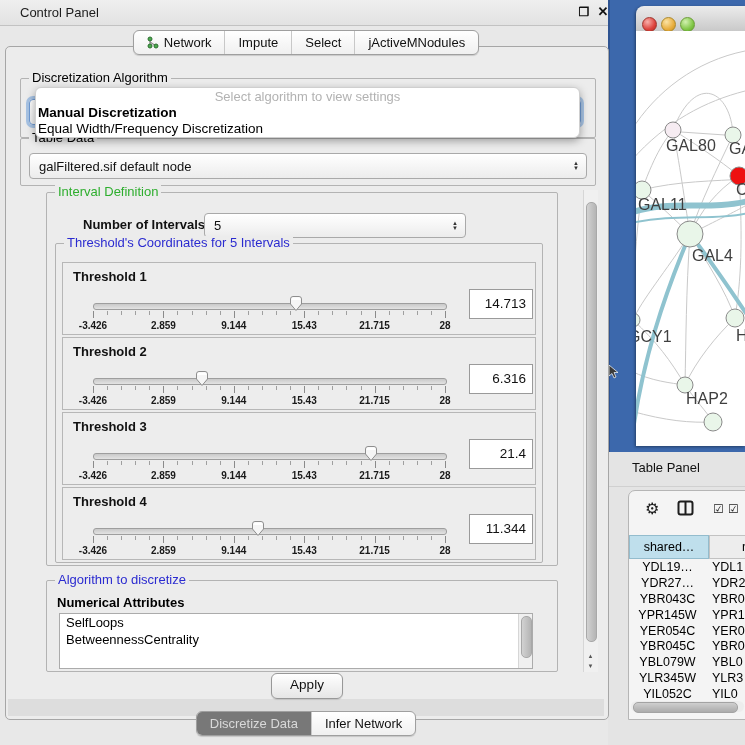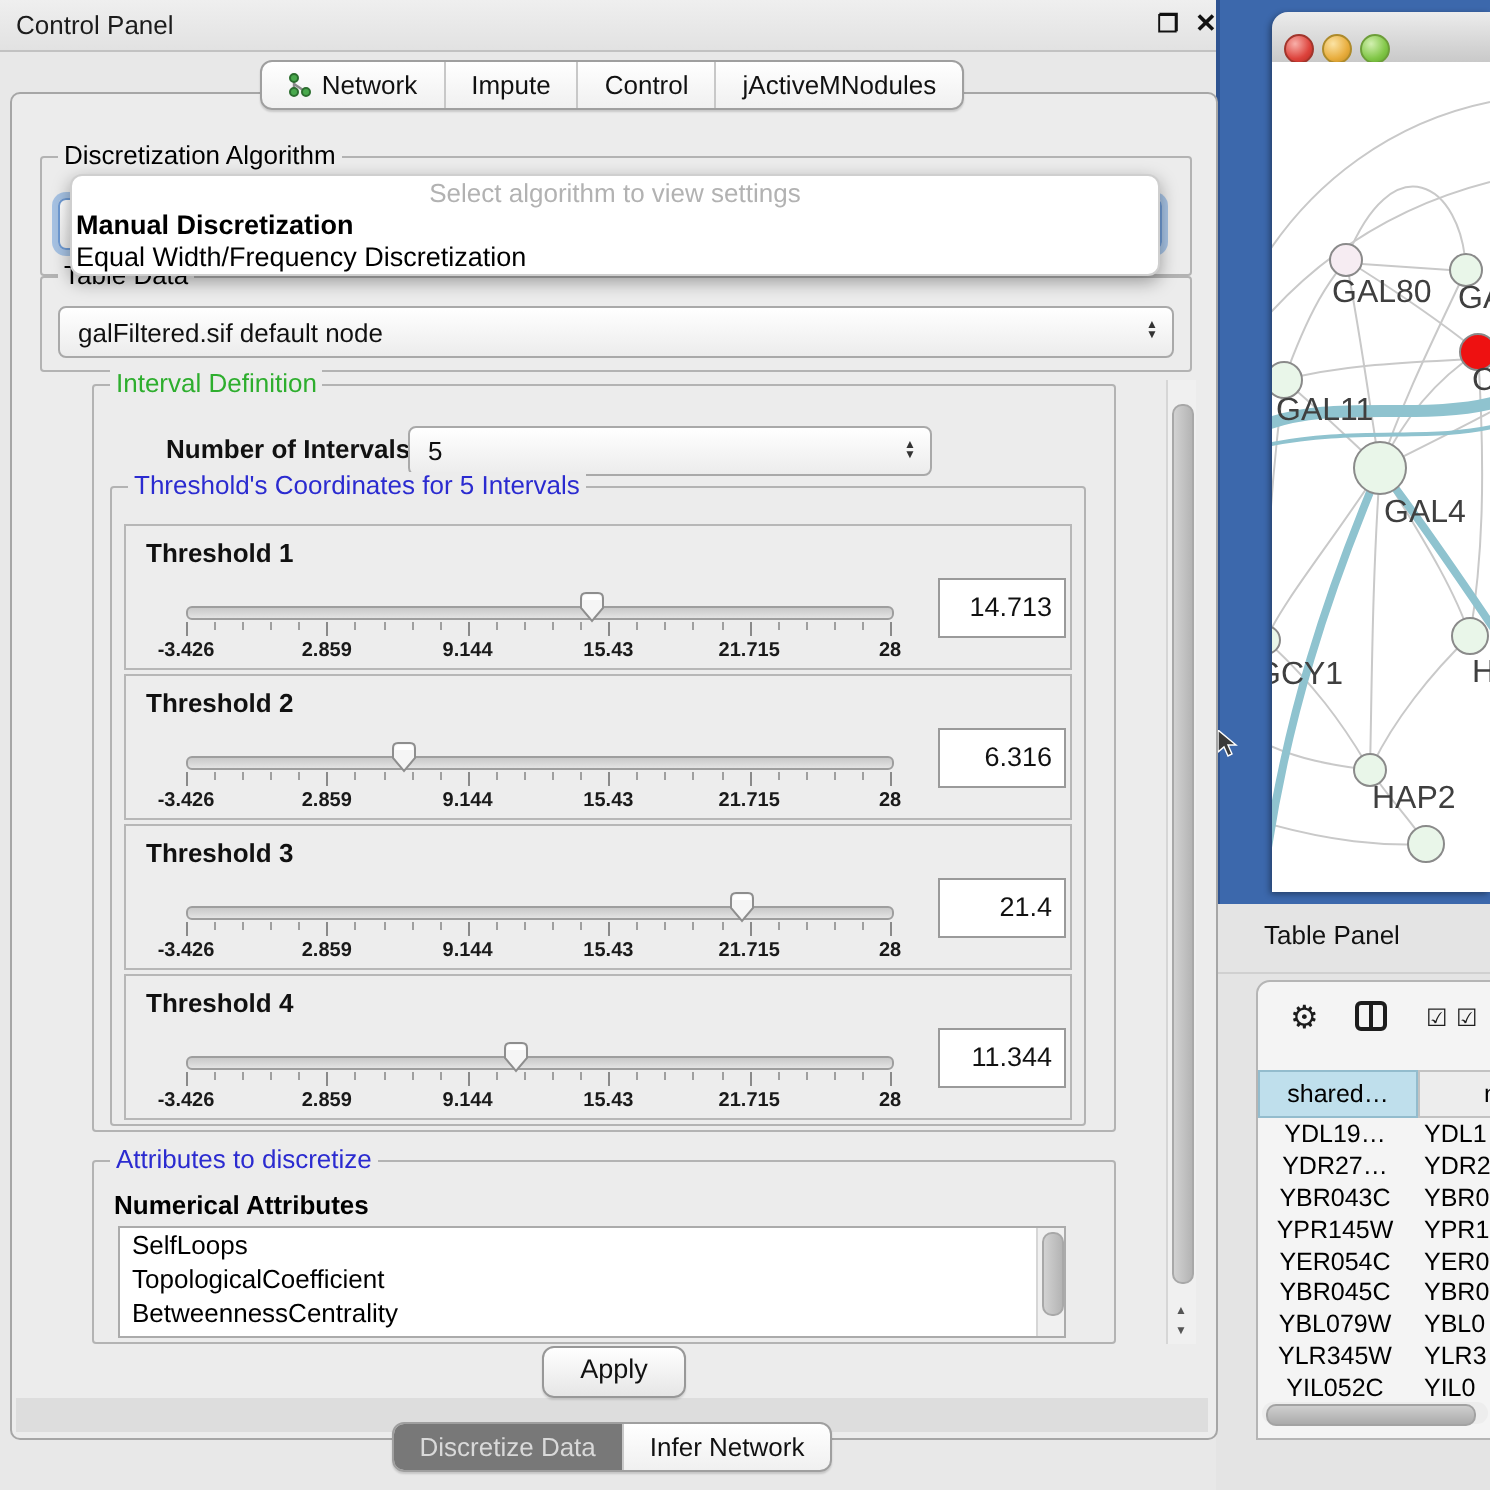--- a/index.html
+++ b/index.html
@@ -3,21 +3,21 @@
 <meta charset="utf-8">
 <style>
   html,body{margin:0;padding:0;background:#555;}
   #root{position:relative;width:745px;height:745px;overflow:hidden;background:#e8e8e8;
         font-family:"Liberation Sans",sans-serif;color:#111;}
   .abs{position:absolute;}
 
   
   #titlebar{left:0;top:0;width:612px;height:25px;background:linear-gradient(#efefef,#e2e2e2);
             border-bottom:1px solid #c2c2c2;}
-  #titlebar .title{position:absolute;left:8px;top:0;line-height:25px;font-size:13px;color:#1c1c1c;}
+  #titlebar .title{position:absolute;left:20px;top:0;line-height:25px;font-size:13px;color:#1c1c1c;}
   .win-btn{position:absolute;top:4px;width:16px;height:16px;font-size:13px;font-weight:bold;
            text-align:center;line-height:16px;color:#111;cursor:default;}
   #float-btn{left:576px;font-size:12px;}
   #close-btn{left:595px;}
 
   
   .tabstrip{display:flex;justify-content:center;width:612px;z-index:30;}
   .tabbar{display:flex;border:1px solid #9f9f9f;border-radius:6px;overflow:hidden;
           background:linear-gradient(#ffffff,#f0f0f0);box-shadow:0 1px 1px rgba(0,0,0,.15);}
   .tab{padding:3px 13px;font-size:13px;line-height:17px;color:#111;white-space:nowrap;
@@ -145,21 +145,21 @@
               <circle cx="3" cy="10" r="2" fill="#49a94d" stroke="#2c6e2f"></circle>
               <circle cx="9" cy="10" r="2" fill="#49a94d" stroke="#2c6e2f"></circle>
             </svg>
           </span>
           <span>Network</span>
         </div>
         <div class="tab">
           <span>Impute</span>
         </div>
         <div class="tab">
-          <span>Control</span>
+          <span>Select</span>
         </div>
         <div class="tab">
           <span>jActiveMNodules</span>
         </div>
       </div>
   </div>
 
   <div class="group" id="algo-group" style="left:20px;top:78px;width:574px;height:58px;">
     <span class="group-title t-black">Discretization Algorithm</span>
     <div class="combo focused" style="left:8px;top:20px;width:550px;height:24px;"></div>
@@ -379,28 +379,27 @@
                 <path d="M2.5,4 Q2.5,1.5 5,1.5 L11,1.5 Q13.5,1.5 13.5,4 L13.5,9 L8,15.5 L2.5,9 Z" fill="#f5f5f5" stroke="#8e8e8e"></path>
                 <path d="M3.5,4 Q3.5,2.5 5,2.5 L11,2.5 Q12.5,2.5 12.5,4 L12.5,5 L3.5,5 Z" fill="#ffffff"></path>
               </svg></div>
             <div class="th-value">11.344</div>
           </div>
         </div>
     </div>
   </div>
 
   <div class="group" style="left:46px;top:580px;width:510px;height:90px;">
-    <span class="group-title t-blue">Attributes to discretize</span>
+    <span class="group-title t-blue">Algorithm to discretize</span>
     <span id="attr-subtitle">Numerical Attributes</span>
     <div id="attr-list">
       <div class="vsb-track" style="right:0;top:0;width:13px;height:54px;">
         <div class="vsb-thumb" style="top:2px;height:40px;"></div>
       </div>
     <div class="attr-item">SelfLoops</div>
-        <div class="attr-item">TopologicalCoefficient</div>
         <div class="attr-item">BetweennessCentrality</div>
       </div>
   </div>
 
   <div class="abs" id="apply-btn">Apply</div>
 
   <div class="abs tabstrip" id="bottom-tabs">
     <div class="tabbar" id="bottom-tabbar">
         <div class="tab sel">
           <span>Discretize Data</span>

